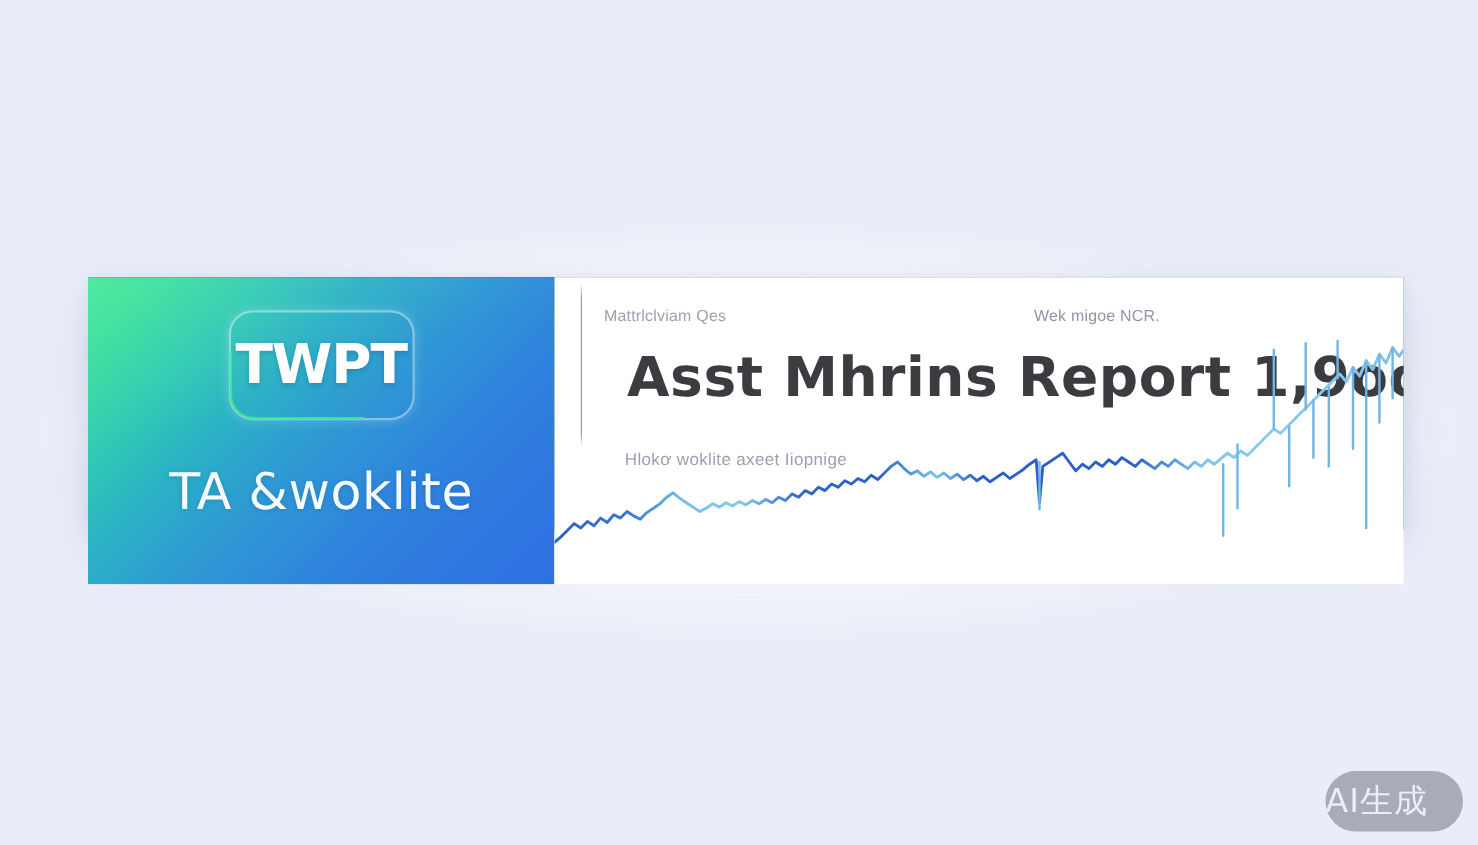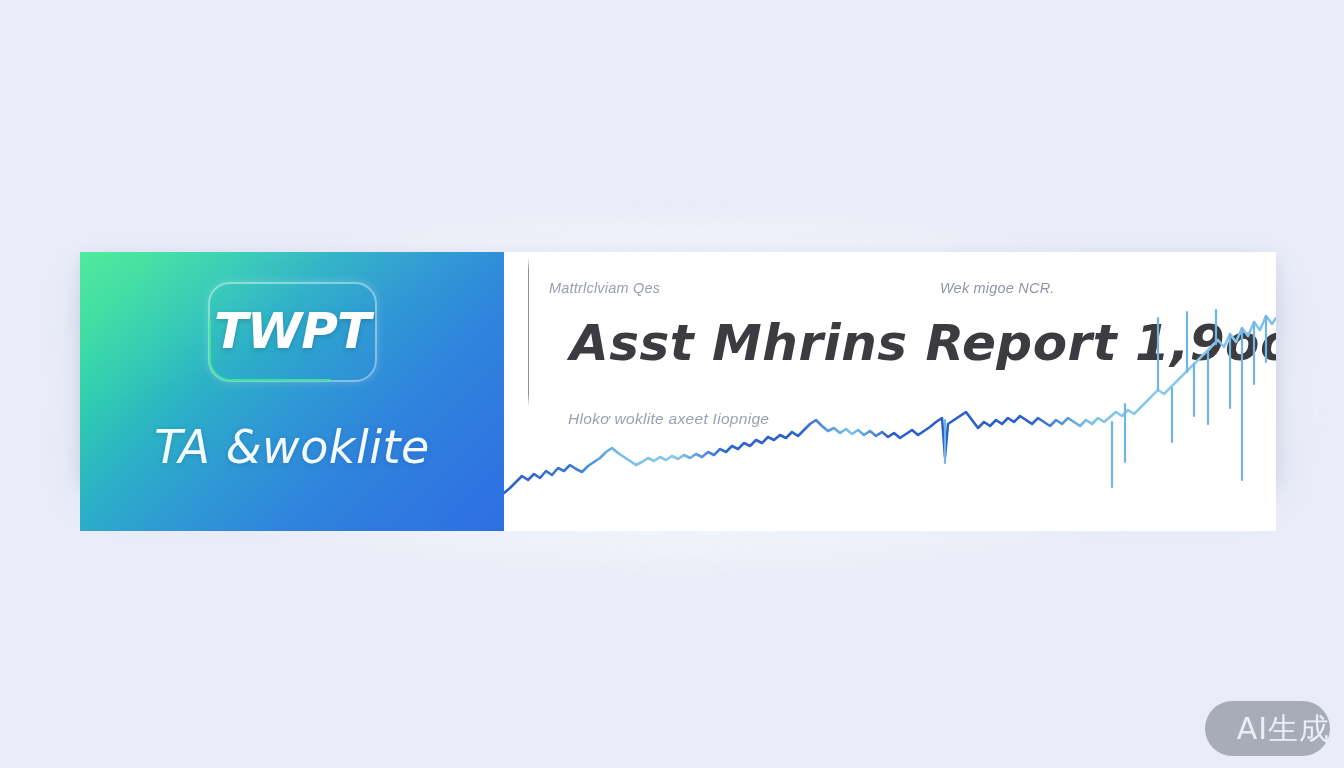--- a/index.html
+++ b/index.html
@@ -32,21 +32,20 @@
   .banner-card {
     position: absolute;
     left: 80px;
     top: 252px;
     width: 1196px;
     height: 230px;
     display: flex;
     background: #14532d;
     box-shadow: 0 18px 42px -10px rgba(120,130,180,0.30),
                 0 4px 14px rgba(120,130,180,0.16);
-    font-style: italic;
   }
 
   
   .brand-panel {
     position: relative;
     width: 424px;
     height: 279px;
     flex: 0 0 424px;
     background: linear-gradient(135deg,
         #3ce792 0%,
@@ -201,21 +200,21 @@
   .ai-watermark {
     position: absolute;
     left: 1205px;
     top: 701px;
     width: 125px;
     height: 55px;
     border-radius: 28px;
     background: #a8acb8;
     display: flex;
     align-items: center;
-    justify-content: flex-end;
+    justify-content: flex-start;
   }
   .ai-watermark-text {
     font-family: "DejaVu Sans", sans-serif;
     font-size: 30px;
     color: #eceef5;
     letter-spacing: 1px;
     line-height: 1;
   }
 </style>
 </head>

